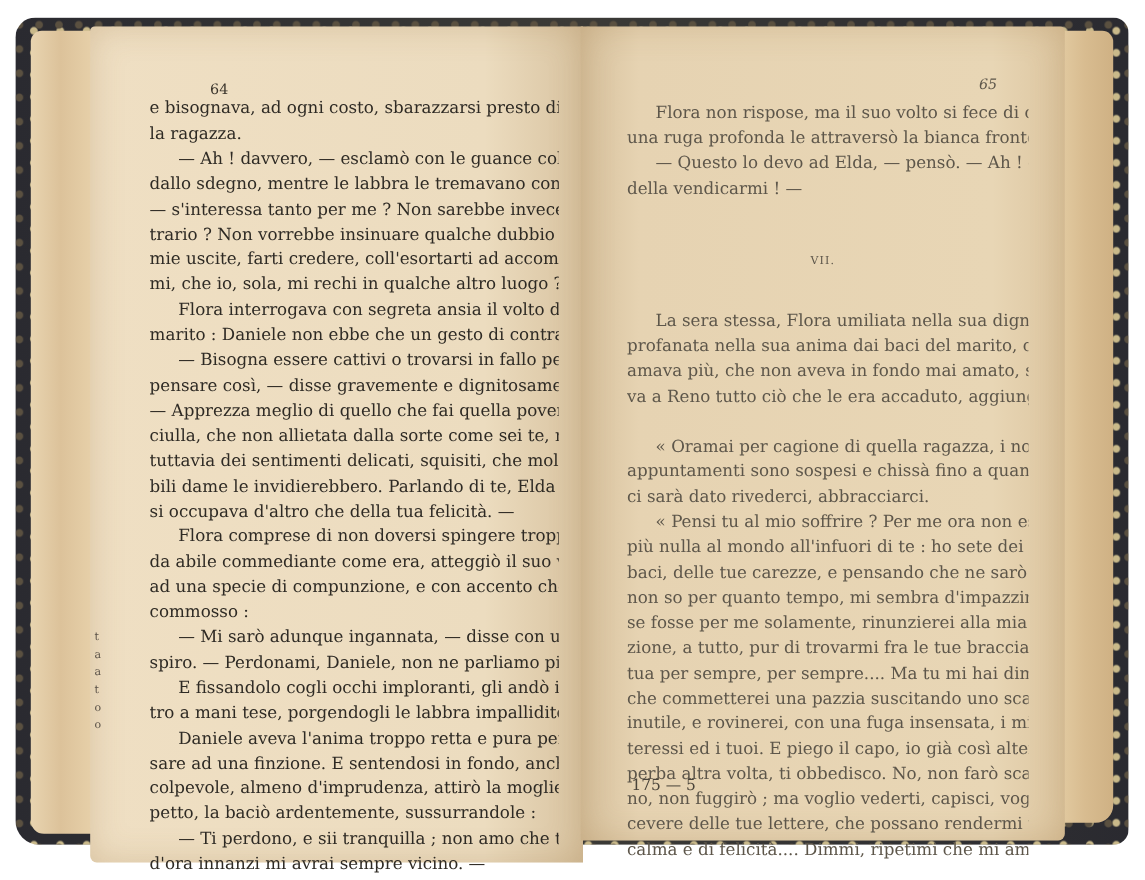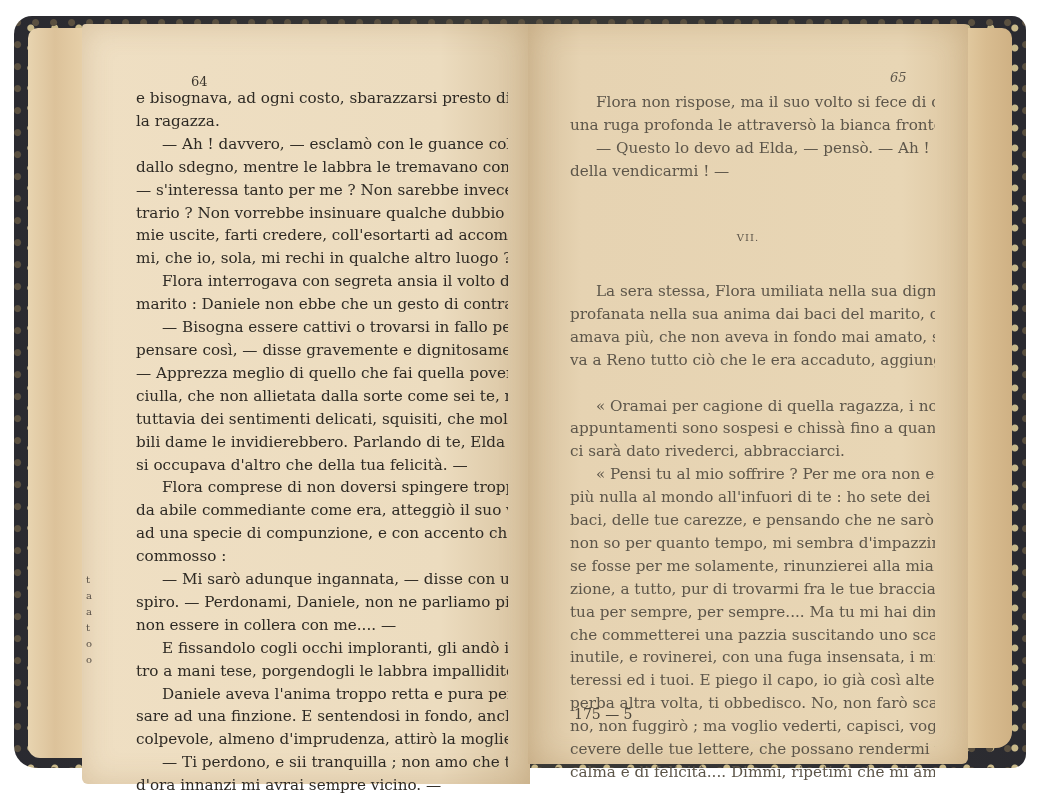--- a/index.html
+++ b/index.html
@@ -53,26 +53,26 @@
       <span class="line">ciulla, che non allietata dalla sorte come sei te, nutre</span>
       <span class="line">tuttavia dei sentimenti delicati, squisiti, che molte no-</span>
       <span class="line">bili dame le invidierebbero. Parlando di te, Elda non</span>
       <span class="line last">si occupava d'altro che della tua felicità. —</span>
       <span class="line indent">Flora comprese di non doversi spingere troppo, e</span>
       <span class="line">da abile commediante come era, atteggiò il suo volto</span>
       <span class="line">ad una specie di compunzione, e con accento che parve</span>
       <span class="line last">commosso :</span>
       <span class="line indent">— Mi sarò adunque ingannata, — disse con un so-</span>
       <span class="line">spiro. — Perdonami, Daniele, non ne parliamo più,</span>
-      <span class="line last">non essere in collera con me.... —</span>
       <span class="line indent">E fissandolo cogli occhi imploranti, gli andò incon-</span>
       <span class="line last">tro a mani tese, porgendogli le labbra impallidite.</span>
       <span class="line indent">Daniele aveva l'anima troppo retta e pura per pen-</span>
       <span class="line">sare ad una finzione. E sentendosi in fondo, anch'egli</span>
       <span class="line">colpevole, almeno d'imprudenza, attirò la moglie al suo</span>
+      <span class="line last">petto, la baciò ardentemente, sussurrandole :</span>
       <span class="line indent">— Ti perdono, e sii tranquilla ; non amo che te, e</span>
       <span class="line last">d'ora innanzi mi avrai sempre vicino. —</span>
     </div>
 </div>
 <div class="margin-marks" id="margin-marks">
     <span>t</span>
     <span>a</span>
     <span>a</span>
     <span>t</span>
     <span>o</span>

